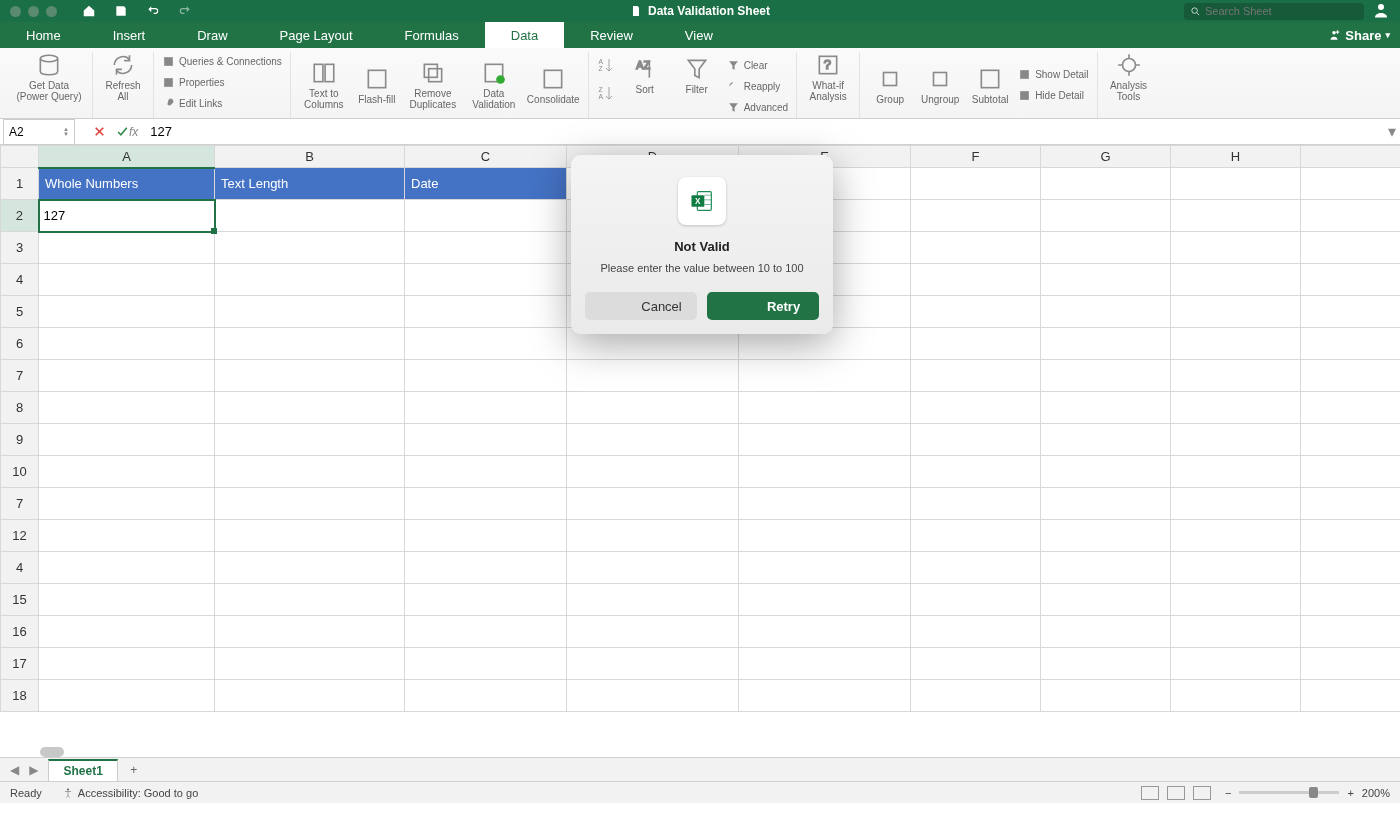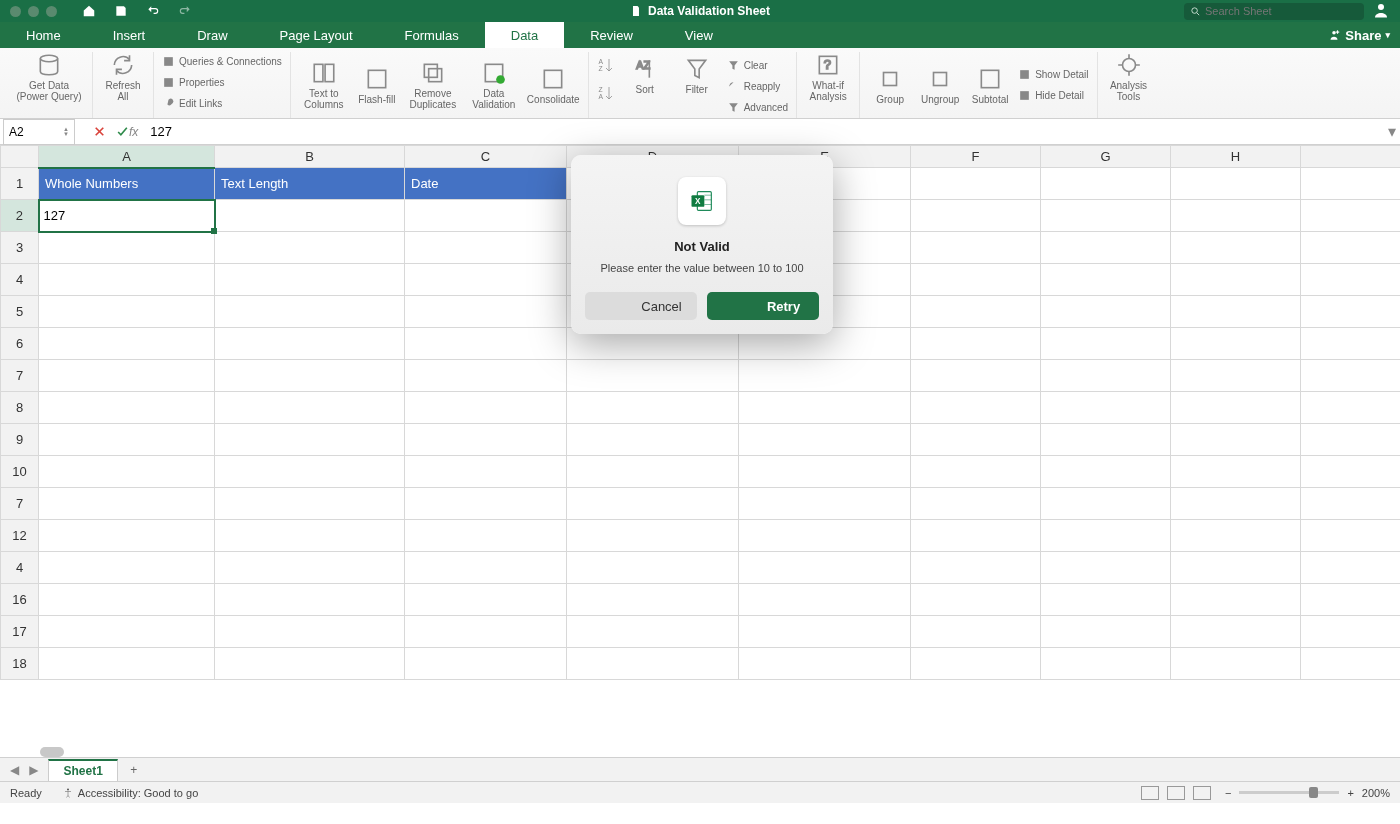--- a/index.html
+++ b/index.html
@@ -520,20 +520,32 @@
           <td></td>
           <td></td>
           <td></td>
           <td></td>
           <td></td>
           <td></td>
           <td></td>
           <td></td>
         </tr>
         <tr>
+          <td class="rowh">15</td>
+          <td></td>
+          <td></td>
+          <td></td>
+          <td></td>
+          <td></td>
+          <td></td>
+          <td></td>
+          <td></td>
+          <td></td>
+        </tr>
+        <tr>
           <td class="rowh">16</td>
           <td></td>
           <td></td>
           <td></td>
           <td></td>
           <td></td>
           <td></td>
           <td></td>
           <td></td>
           <td></td>

